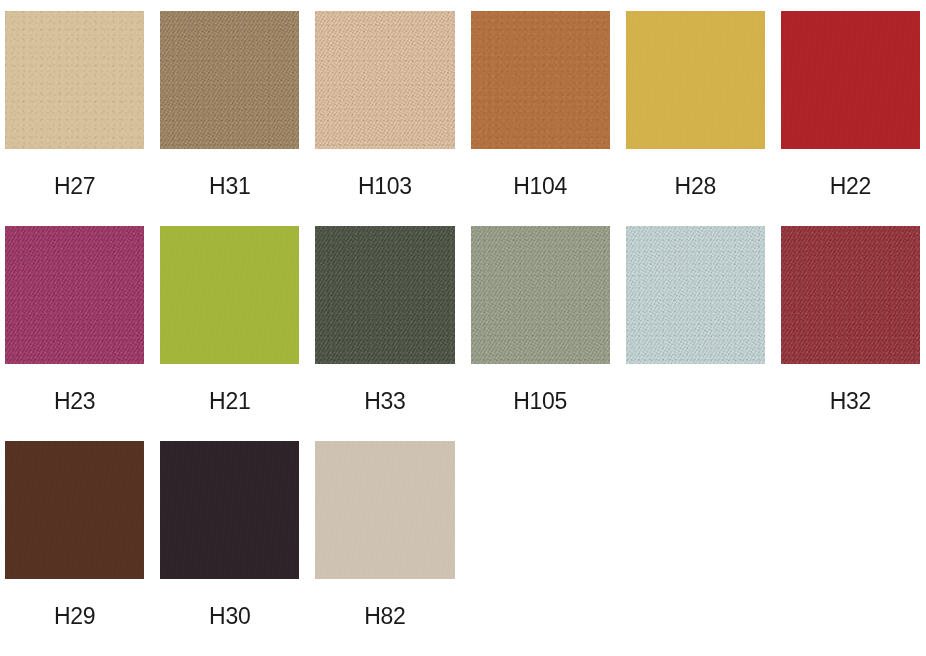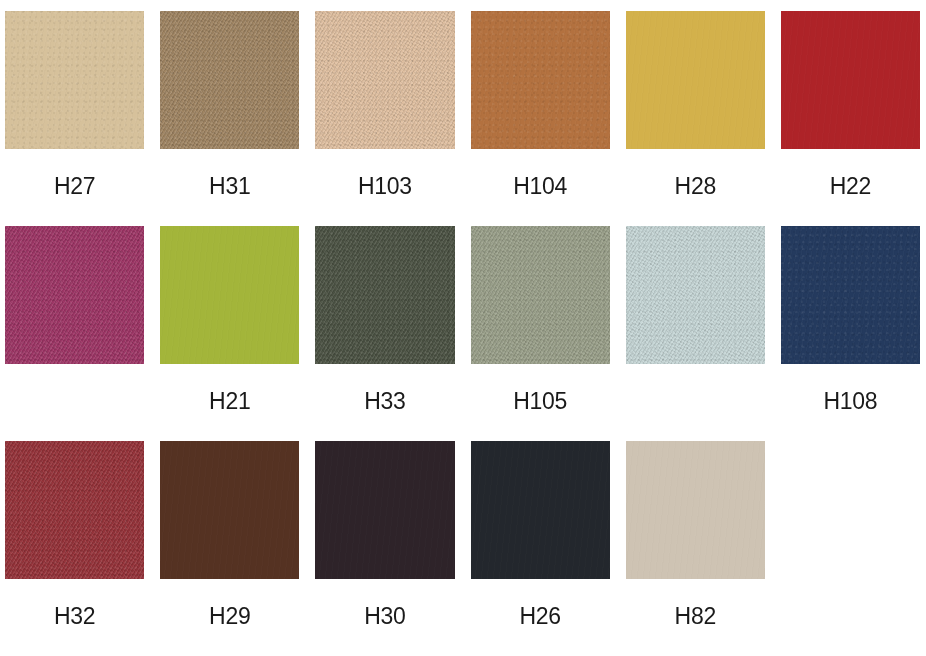--- a/index.html
+++ b/index.html
@@ -110,53 +110,46 @@
     <div class="swatch-cell">
       <div class="swatch-chip grain-smooth" style="background-color: rgb(211, 177, 75);"></div>
       <div class="swatch-label">H28</div>
     </div>
     <div class="swatch-cell">
       <div class="swatch-chip grain-smooth" style="background-color: rgb(174, 35, 40);"></div>
       <div class="swatch-label">H22</div>
     </div>
     <div class="swatch-cell">
       <div class="swatch-chip grain-coarse" style="background-color: rgb(158, 54, 102);"></div>
+      <div class="swatch-label">H23</div>
     </div>
     <div class="swatch-cell">
       <div class="swatch-chip grain-smooth" style="background-color: rgb(163, 181, 58);"></div>
       <div class="swatch-label">H21</div>
     </div>
     <div class="swatch-cell">
       <div class="swatch-chip grain-coarse" style="background-color: rgb(76, 83, 68);"></div>
       <div class="swatch-label">H33</div>
     </div>
     <div class="swatch-cell">
       <div class="swatch-chip grain-coarse" style="background-color: rgb(154, 160, 138);"></div>
       <div class="swatch-label">H105</div>
     </div>
     <div class="swatch-cell">
       <div class="swatch-chip grain-coarse" style="background-color: rgb(198, 214, 214);"></div>
     </div>
     <div class="swatch-cell">
-      <div class="swatch-chip grain-fine" style="background-color: rgb(36, 58, 94);"></div>
-      <div class="swatch-label">H108</div>
-    </div>
-    <div class="swatch-cell">
       <div class="swatch-chip grain-coarse" style="background-color: rgb(150, 51, 58);"></div>
       <div class="swatch-label">H32</div>
     </div>
     <div class="swatch-cell">
       <div class="swatch-chip grain-smooth" style="background-color: rgb(85, 50, 34);"></div>
       <div class="swatch-label">H29</div>
     </div>
     <div class="swatch-cell">
       <div class="swatch-chip grain-smooth" style="background-color: rgb(46, 35, 41);"></div>
       <div class="swatch-label">H30</div>
     </div>
     <div class="swatch-cell">
-      <div class="swatch-chip grain-smooth" style="background-color: rgb(35, 39, 45);"></div>
-      <div class="swatch-label">H26</div>
-    </div>
-    <div class="swatch-cell">
       <div class="swatch-chip grain-smooth" style="background-color: rgb(206, 195, 179);"></div>
       <div class="swatch-label">H82</div>
     </div>
   </div>
 
 </body></html>

